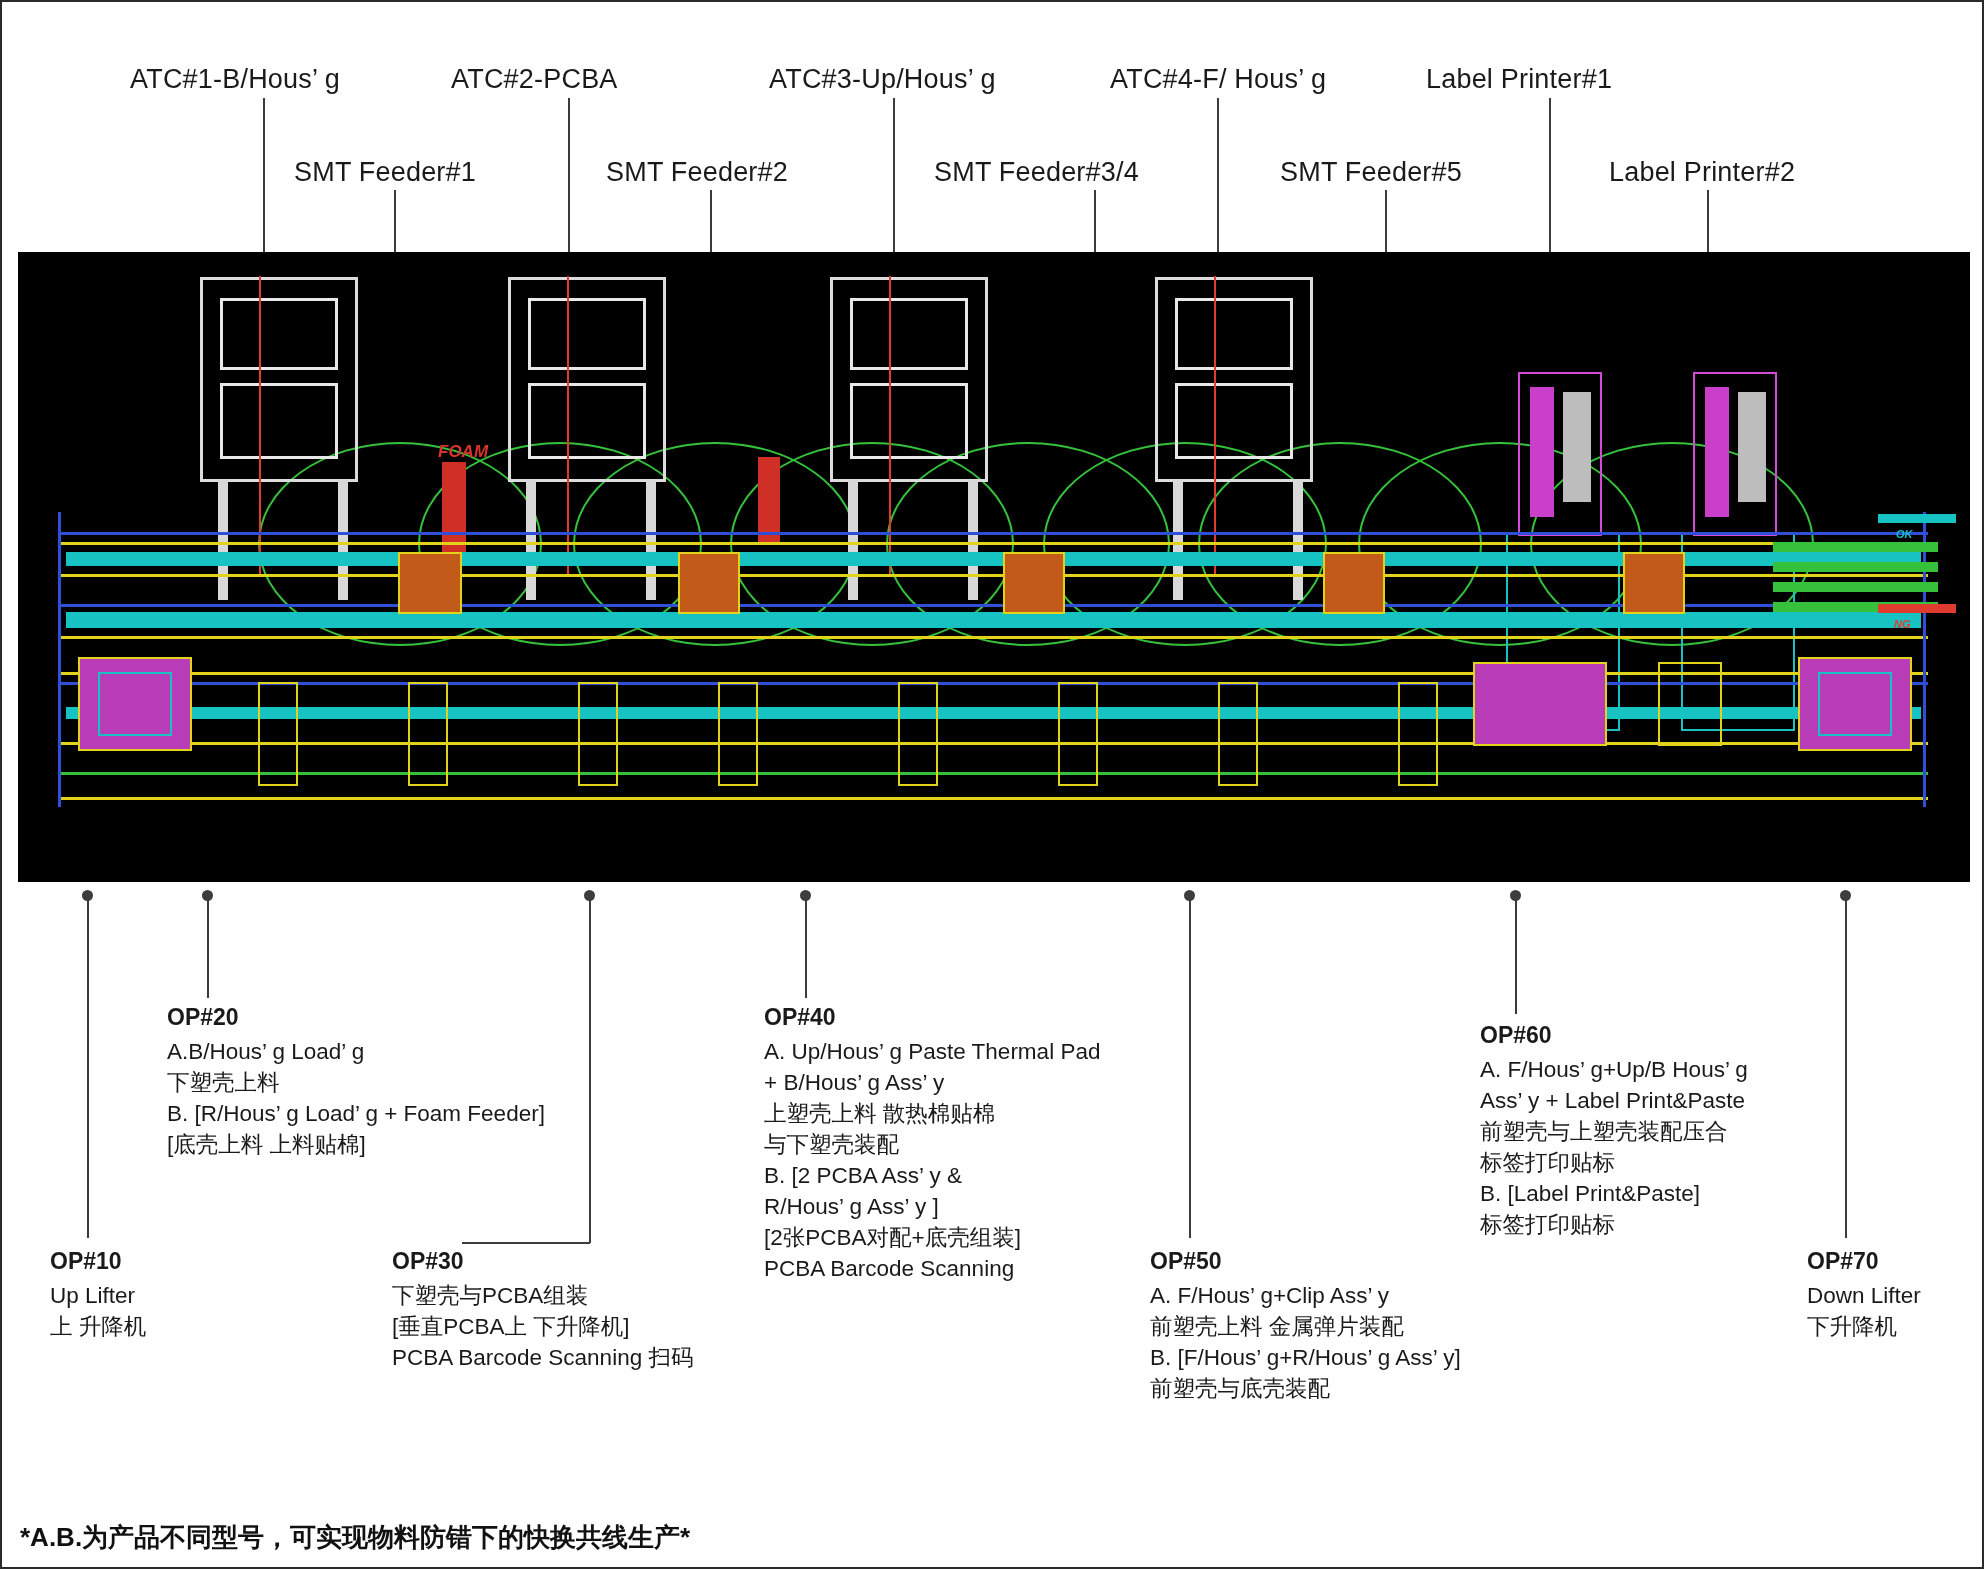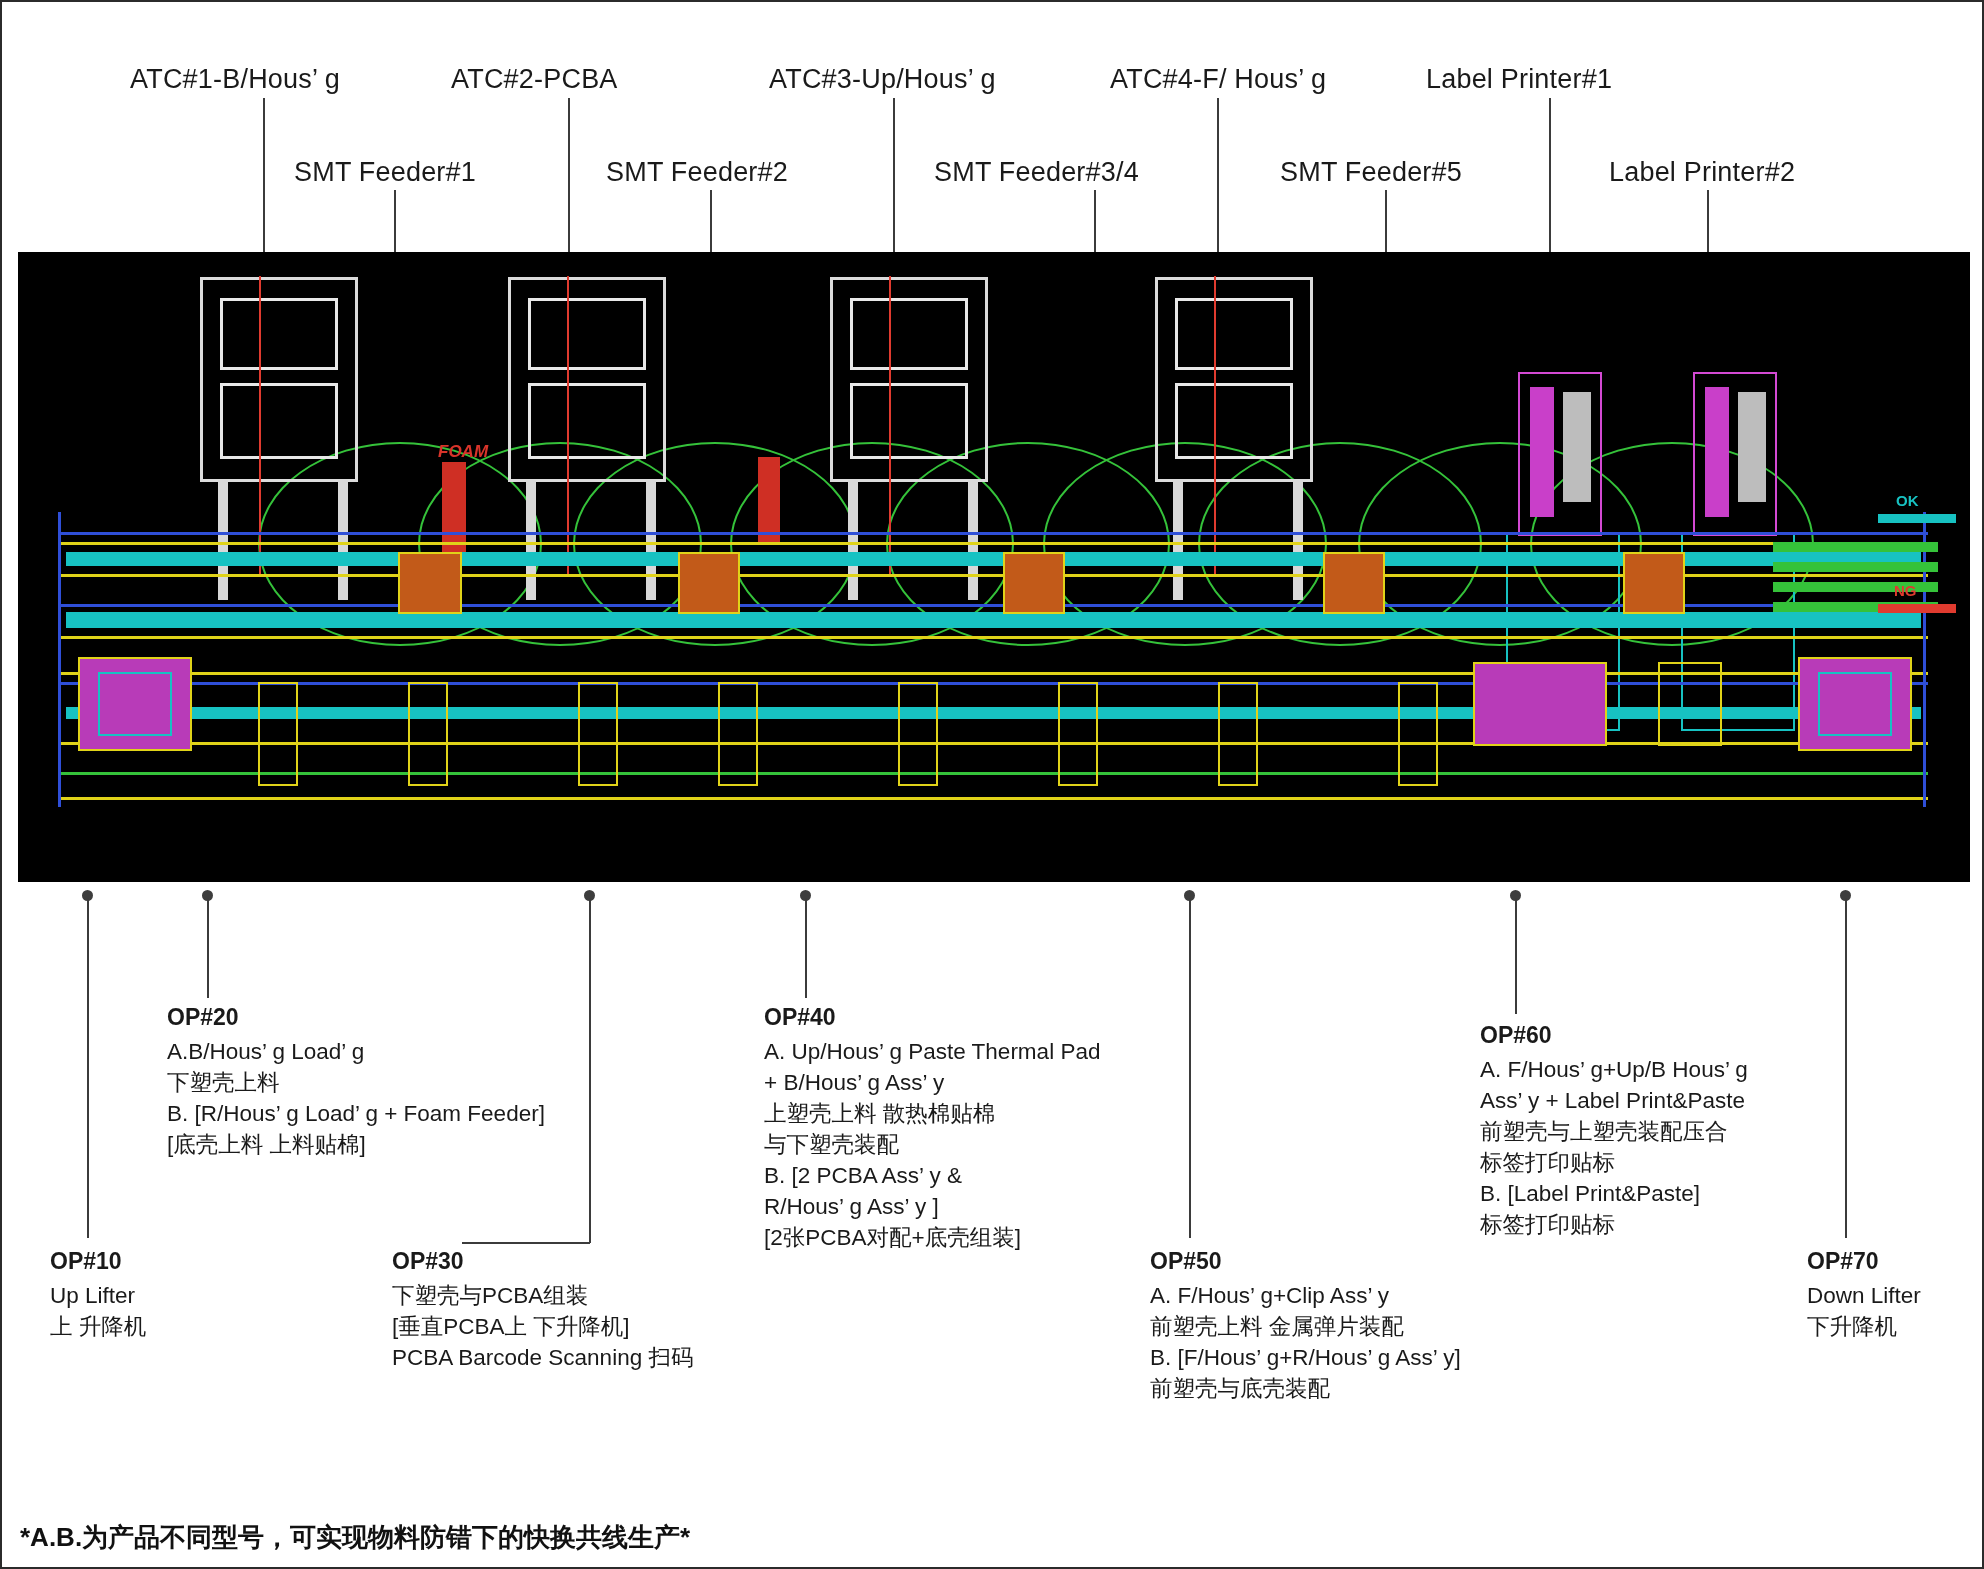--- a/index.html
+++ b/index.html
@@ -107,22 +107,24 @@
     border: 2px solid #35c23a;
     border-radius: 50%;
     background: transparent;
   }
   .hbar {
     position: absolute;
   }
   .blk { position: absolute; }
   .ok-arrow, .ng-arrow {
     position: absolute;
-    font-size: 15px;
+    font-size: 11px;
+    font-style: italic;
     font-weight: bold;
+    margin-top: 36px;
   }
 
   
   .op {
     position: absolute;
     font-size: 22.5px;
     line-height: 31px;
     color: #1a1a1a;
   }
   .op b {
@@ -350,20 +352,21 @@
 
   <div class="op" style="left:762px; top:1000px; width:420px;">
     <b>OP#40</b>
     <div class="ln">A. Up/Hous’ g Paste Thermal Pad</div>
     <div class="ln">+ B/Hous’ g Ass’ y</div>
     <div class="ln">上塑壳上料 散热棉贴棉</div>
     <div class="ln">与下塑壳装配</div>
     <div class="ln">B. [2 PCBA Ass’ y &amp;</div>
     <div class="ln">R/Hous’ g Ass’ y ]</div>
     <div class="ln">[2张PCBA对配+底壳组装]</div>
+    <div class="ln">PCBA Barcode Scanning</div>
   </div>
 
   <div class="op" style="left:1148px; top:1244px; width:450px;">
     <b>OP#50</b>
     <div class="ln">A. F/Hous’ g+Clip Ass’ y</div>
     <div class="ln">前塑壳上料 金属弹片装配</div>
     <div class="ln">B. [F/Hous’ g+R/Hous’ g Ass’ y]</div>
     <div class="ln">前塑壳与底壳装配</div>
   </div>
 

